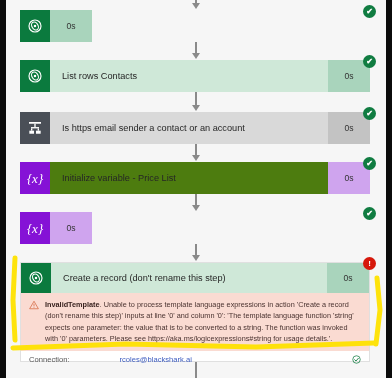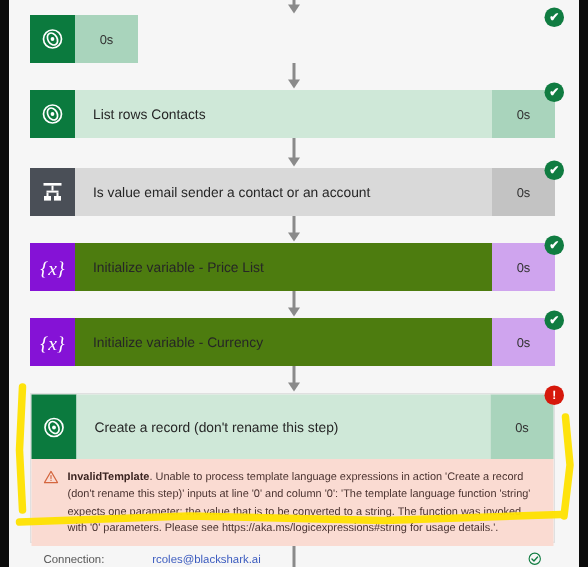--- a/index.html
+++ b/index.html
@@ -63,37 +63,37 @@
     border-top:6px solid #8a8a8a;z-index:1;
   }
 
   
   #errcard{
     position:absolute;left:14px;top:262px;width:350px;height:100px;
     background:#fff;border:1px solid #e0e0e0;box-sizing:border-box;
     z-index:3;
   }
   #errcard .head{
-    display:flex;align-items:stretch;height:43px;text-align:right;
+    display:flex;align-items:stretch;height:30px;text-align:right;
   }
   #errcard .head .ico{width:30px;flex:0 0 30px;background:#0b7a3e;
     display:flex;align-items:center;justify-content:center;}
   #errcard .head .body{flex:1 1 auto;background:#cfe8d8;display:flex;
     align-items:center;padding-left:12px;font-size:9.2px;color:#262626;}
   #errcard .head .dur{flex:0 0 42px;background:#a9d4bc;display:flex;
     align-items:center;justify-content:center;font-size:8.6px;color:#333;}
   #errmsg{
     background:#fadbd2;padding:6px 8px 7px 8px;
     display:flex;gap:6px;align-items:flex-start;
   }
   #errmsg .txt{font-size:7.3px;line-height:1.55;color:#4a3330;}
   #errmsg .txt b{font-weight:bold;color:#3a2320;}
   #connrow{
     display:flex;align-items:center;padding:4px 8px 0 8px;
-    font-size:7.6px;color:#555;gap:4px;
+    font-size:7.6px;color:#555;gap:22px;
   }
   #connrow .val{color:#3b5bbf;padding-left:28px;}
   #connrow .spacer{flex:1 1 auto;}
   svg.mk{position:absolute;z-index:9;pointer-events:none;}
   .icon-svg{display:block;}
 </style>
 </head>
 <body>
 
 <div id="root">
@@ -148,39 +148,38 @@
       <svg class="icon-svg" width="16" height="16" viewBox="0 0 24 24" aria-hidden="true">
         <rect x="3" y="3" width="18" height="2.6" fill="#fff"></rect>
         <rect x="11" y="5.6" width="2" height="5" fill="#fff"></rect>
         <rect x="6" y="10.6" width="12" height="2" fill="#fff"></rect>
         <rect x="6" y="12.6" width="2" height="3.4" fill="#fff"></rect>
         <rect x="16" y="12.6" width="2" height="3.4" fill="#fff"></rect>
         <rect x="3.5" y="16" width="7" height="4.6" fill="#fff"></rect>
         <rect x="13.5" y="16" width="7" height="4.6" fill="#fff"></rect>
       </svg>
     </div>
-    <div class="body">Is value email sender a contact or an account</div>
+    <div class="body">Is https email sender a contact or an account</div>
     <div class="dur">0s</div>
   </div>
   <div class="badge ok" style="left:357px;top:107px;">✔</div>
 
   <div class="step pal-variable" style="top:162px;">
     <div class="ico">
       <span style="color:#fff;font-family:'Liberation Serif',serif;font-size:13px;font-style:italic;line-height:1;">{x}</span>
     </div>
     <div class="body">Initialize variable - Price List</div>
     <div class="dur">0s</div>
   </div>
   <div class="badge ok" style="left:357px;top:157px;">✔</div>
 
   <div class="step pal-variable" style="top:212px;">
     <div class="ico">
       <span style="color:#fff;font-family:'Liberation Serif',serif;font-size:13px;font-style:italic;line-height:1;">{x}</span>
     </div>
-    <div class="body">Initialize variable - Currency</div>
     <div class="dur">0s</div>
   </div>
   <div class="badge ok" style="left:357px;top:207px;">✔</div>
 
   <div id="errcard">
     <div class="head">
       <div class="ico">
         <svg class="icon-svg" width="16" height="16" viewBox="0 0 24 24" aria-hidden="true">
           <ellipse cx="12" cy="12" rx="9" ry="9" fill="none" stroke="#fff" stroke-width="1.7"></ellipse>
           <ellipse cx="12" cy="12" rx="4.6" ry="6.4" fill="none" stroke="#fff" stroke-width="1.7" transform="rotate(-30 12 12)"></ellipse>

